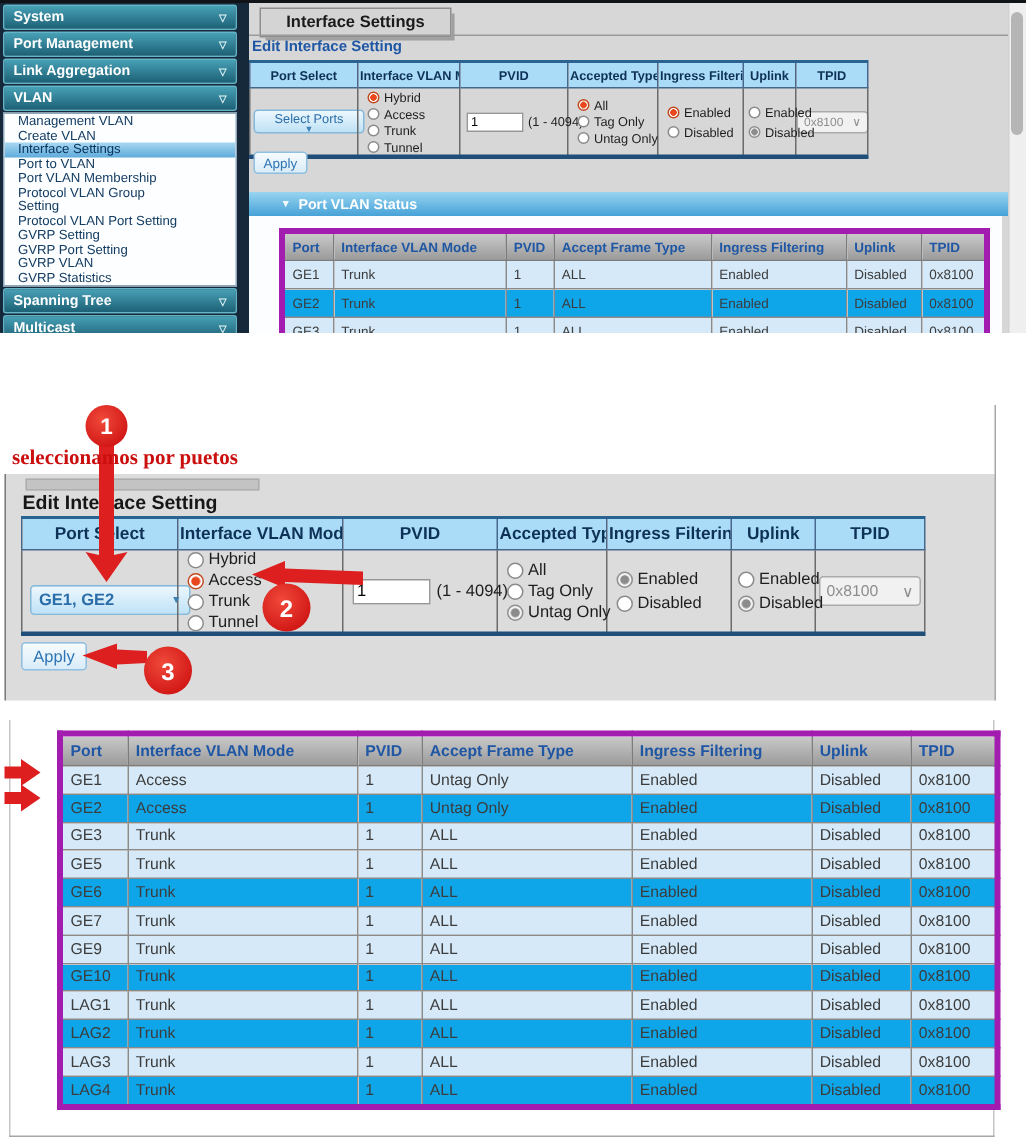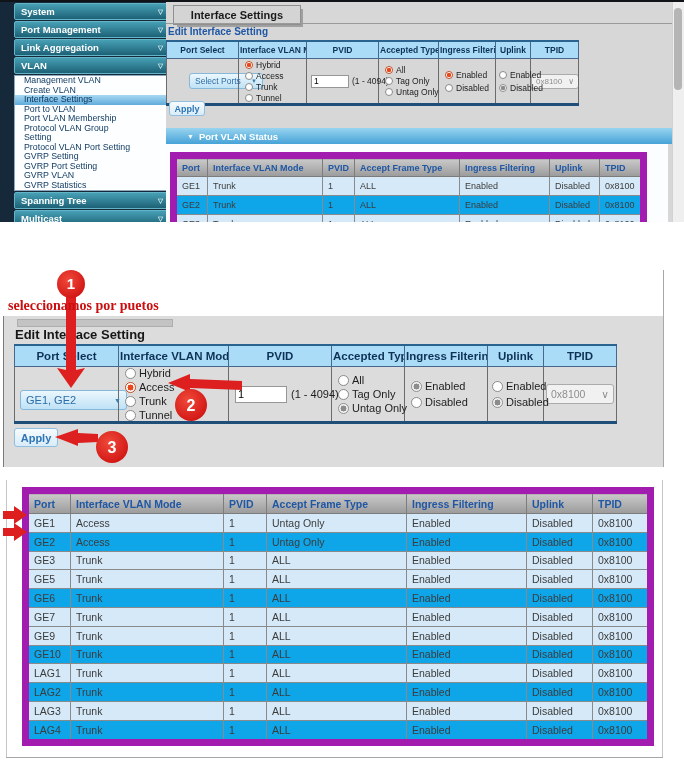--- a/index.html
+++ b/index.html
@@ -2,21 +2,21 @@
 <html><head>
 <meta charset="utf-8">
 <style>
   html,body{margin:0;padding:0;background:#fff;}
   #page{position:relative;width:684px;height:763px;background:#fff;overflow:hidden;
         font-family:"Liberation Sans",sans-serif;-webkit-font-smoothing:antialiased;}
   .abs{position:absolute;}
 
   
   #topstrip{left:0;top:0;width:684px;height:2px;background:#101418;}
-  #sidebar{left:0;top:2px;width:166px;height:220px;background:#16293b;overflow:hidden;padding-left:12px;}
+  #sidebar{left:0;top:2px;width:166px;height:220px;background:#16293b;overflow:hidden;}
   .sbtn{height:15px;margin:1px 8px 1px 2px;display:flex;align-items:center;justify-content:space-between;
         padding:0 6px;border:1px solid #63b4c6;border-radius:2px;cursor:pointer;
         background:linear-gradient(#47a0b5,#1d6176);color:#fff;font-size:9.5px;font-weight:bold;}
   .sbtn .arr{font-size:6.5px;color:#dff3f7;}
   #vlanpanel{margin:1px 8px 1px 2px;height:114px;background:#fcfeff;border:1px solid #8fa9bc;overflow:hidden;}
   .sitem{font-size:8.8px;line-height:9.5px;color:#143d63;padding-left:9px;cursor:pointer;white-space:pre-line;}
   .sitem.sel{background:linear-gradient(#a8d8f2,#5fabdb);color:#0a3560;}
   #main1{left:166px;top:2px;width:506px;height:220px;background:#d7d7d7;overflow:hidden;}
   #tab1{left:7px;top:3px;width:126px;height:18px;background:#d4d4d4;border:1px solid #8f8f8f;
         box-shadow:3px 3px 0 -1px #a0a0a0;display:flex;align-items:center;justify-content:center;
@@ -50,27 +50,27 @@
   .dd{display:flex;align-items:center;justify-content:space-between;cursor:pointer;
       background:linear-gradient(#ecf7fd,#bfe2f6);border:1px solid #86b8da;border-radius:3px;
       color:#2a6da8;padding:0 5px;}
   .dd .caret{font-size:6px;color:#3f80b0;}
   .pvidrow{display:flex;align-items:center;gap:3px;padding-left:4px;color:#1d1d1d;white-space:nowrap;}
   input.pvid{border:1px solid #979797;background:#fff;padding:0 2px;font-family:"Liberation Sans",sans-serif;}
   .selbox{display:flex;align-items:center;justify-content:space-between;cursor:pointer;
       background:#f1f1f1;border:1px solid #ababab;border-radius:3px;color:#8e8e8e;padding:0 4px;margin:0 auto;}
   .applybtn{display:flex;align-items:center;justify-content:center;cursor:pointer;
       background:linear-gradient(#f6fbfe,#d9ecf8);border:1px solid #8fc0e2;border-radius:3px;
-      color:#2e75b5;font-weight:bold;}
+      color:#2e75b5;font-weight:normal;}
 
   
   .bar{background:linear-gradient(#98d4f0,#46a2d7);color:#fff;font-weight:bold;
        display:flex;align-items:center;gap:5px;padding-left:21px;font-size:9.5px;cursor:pointer;}
   .bar .mark{font-size:7px;color:rgba(255,255,255,.92);}
-  .stbl{border:7px solid #a21caf;}
+  .stbl{border:4px solid #a21caf;margin-left:16px;}
   .stbl th{background:linear-gradient(#c9c9c9,#9b9b9b);color:#1f57a4;font-weight:bold;
            text-align:left;padding-left:5px;border:1px solid #7c7c7c;white-space:nowrap;overflow:hidden;}
   .stbl td{border:1px solid #8a8a8a;padding-left:5px;color:#3c3c3c;white-space:nowrap;overflow:hidden;}
   .stbl tr.odd td{background:#d5e9f8;}
   .stbl tr.even td{background:#0ea5e9;}
   #stbl1 th{height:15px;font-size:9px;}
   #stbl1 td{height:16px;font-size:9px;}
   #stbl3 th{height:17px;font-size:10.5px;}
   #stbl3 td{height:15.8px;font-size:10.5px;}
 
@@ -162,21 +162,21 @@
         <th>Port Select</th>
         <th>Interface VLAN Mode</th>
         <th>PVID</th>
         <th>Accepted Type</th>
         <th>Ingress Filtering</th>
         <th>Uplink</th>
         <th>TPID</th>
       </tr>
       <tr>
         <td>
-              <div class="dd" style="width:62px;height:14px;font-size:8.5px;margin-left:22px;">
+              <div class="dd" style="width:62px;height:14px;font-size:8.5px;margin-left:2px;flex-direction:column;">
              <span>Select Ports</span>
              <span class="caret">▼</span>
               </div>
             </td>
         <td>
               <div class="stack">
           <span class="rad">
                   <span class="r on"></span>
                   <span>Hybrid</span>
                 </span>
@@ -335,21 +335,21 @@
         <th>Port Select</th>
         <th>Interface VLAN Mode</th>
         <th>PVID</th>
         <th>Accepted Type</th>
         <th>Ingress Filtering</th>
         <th>Uplink</th>
         <th>TPID</th>
       </tr>
       <tr>
         <td>
-              <div class="dd" style="width:95px;height:18px;font-size:11px;font-weight:normal;margin-left:5px;margin-top:12px;">
+              <div class="dd" style="width:95px;height:18px;font-size:11px;font-weight:bold;margin-left:5px;margin-top:12px;">
              <span>GE1, GE2</span>
              <span class="caret" style="font-size:7px;">▼</span>
               </div>
             </td>
         <td>
               <div class="stack" style="gap:2px;">
           <span class="rad">
                   <span class="r"></span>
                   <span>Hybrid</span>
                 </span>

